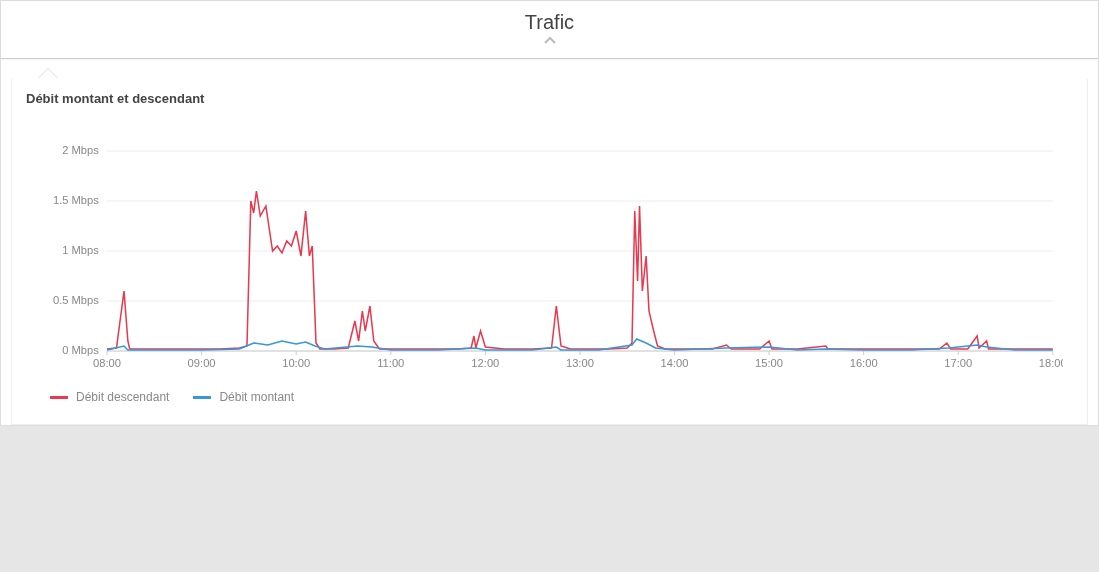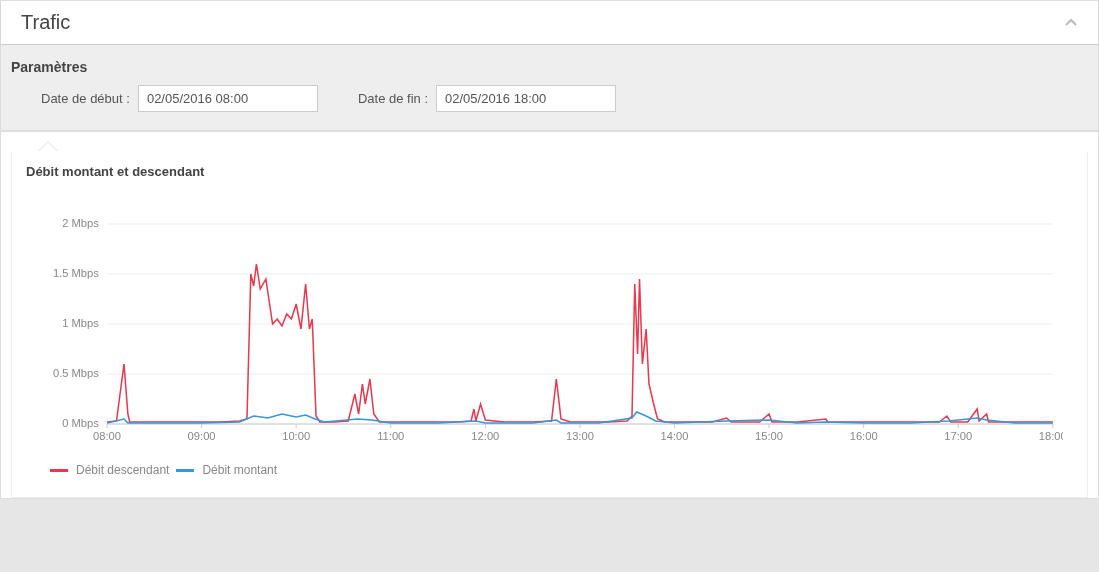--- a/index.html
+++ b/index.html
@@ -14,20 +14,21 @@
     border: 1px solid #ddd;
   }
   .header {
     display: flex;
     align-items: center;
     justify-content: space-between;
     padding: 10px 20px;
     background: #fff;
     border-bottom: 1px solid #ccc;
     box-shadow: 0 1px 2px rgba(0,0,0,0.05);
+    flex-direction: column;
   }
   .header h1 {
     font-size: 20px;
     font-weight: 400;
     color: #444;
   }
   .chevron {
     width: 14px; height: 14px;
     display: inline-block;
   }
@@ -109,21 +110,21 @@
     stroke-width: 1;
   }
   .axis-line {
     stroke: #ccc;
     stroke-width: 1;
   }
   .series-down { stroke: #e8394e; stroke-width: 1.5; fill: none; }
   .series-up   { stroke: #3498db; stroke-width: 1.5; fill: none; }
   .legend {
     display: flex;
-    gap: 7px;
+    gap: 24px;
     margin-top: 14px;
     margin-left: 24px;
     font-size: 12px;
     color: #888;
   }
   .legend-item { display:flex; align-items:center; gap:8px; }
   .swatch { width: 18px; height: 3px; display:inline-block; }
   .swatch.down { background:#e8394e; }
   .swatch.up { background:#3498db; }
 </style>
@@ -133,33 +134,20 @@
 <div class="panel">
   <div class="header">
     <h1>Trafic</h1>
     <span class="chevron">
       <svg viewBox="0 0 14 14">
           <polyline points="2,9 7,4 12,9" fill="none" stroke="#bbb" stroke-width="2"></polyline>
         </svg>
     </span>
   </div>
 
-  <div class="params">
-    <h2>Paramètres</h2>
-    <div class="param-row">
-      <div class="param-field">
-        <label>Date de début :</label>
-        <input type="text" value="02/05/2016 08:00" style="">
-      </div>
-      <div class="param-field">
-        <label>Date de fin :</label>
-        <input type="text" value="02/05/2016 18:00" style="">
-      </div>
-    </div>
-  </div>
 
   <div class="chart-area">
     <div class="chart-pointer"></div>
     <div class="chart-title">Débit montant et descendant</div>
 
     <div class="plot-wrap">
       <svg class="plot" viewBox="0 0 1000 240" preserveAspectRatio="none">
         <g id="plot-g">
             <line x1="60" x2="990" y1="215" y2="215" class="grid-line"></line>
             <text x="52" y="218" text-anchor="end" class="tick-label">0 Mbps</text>

